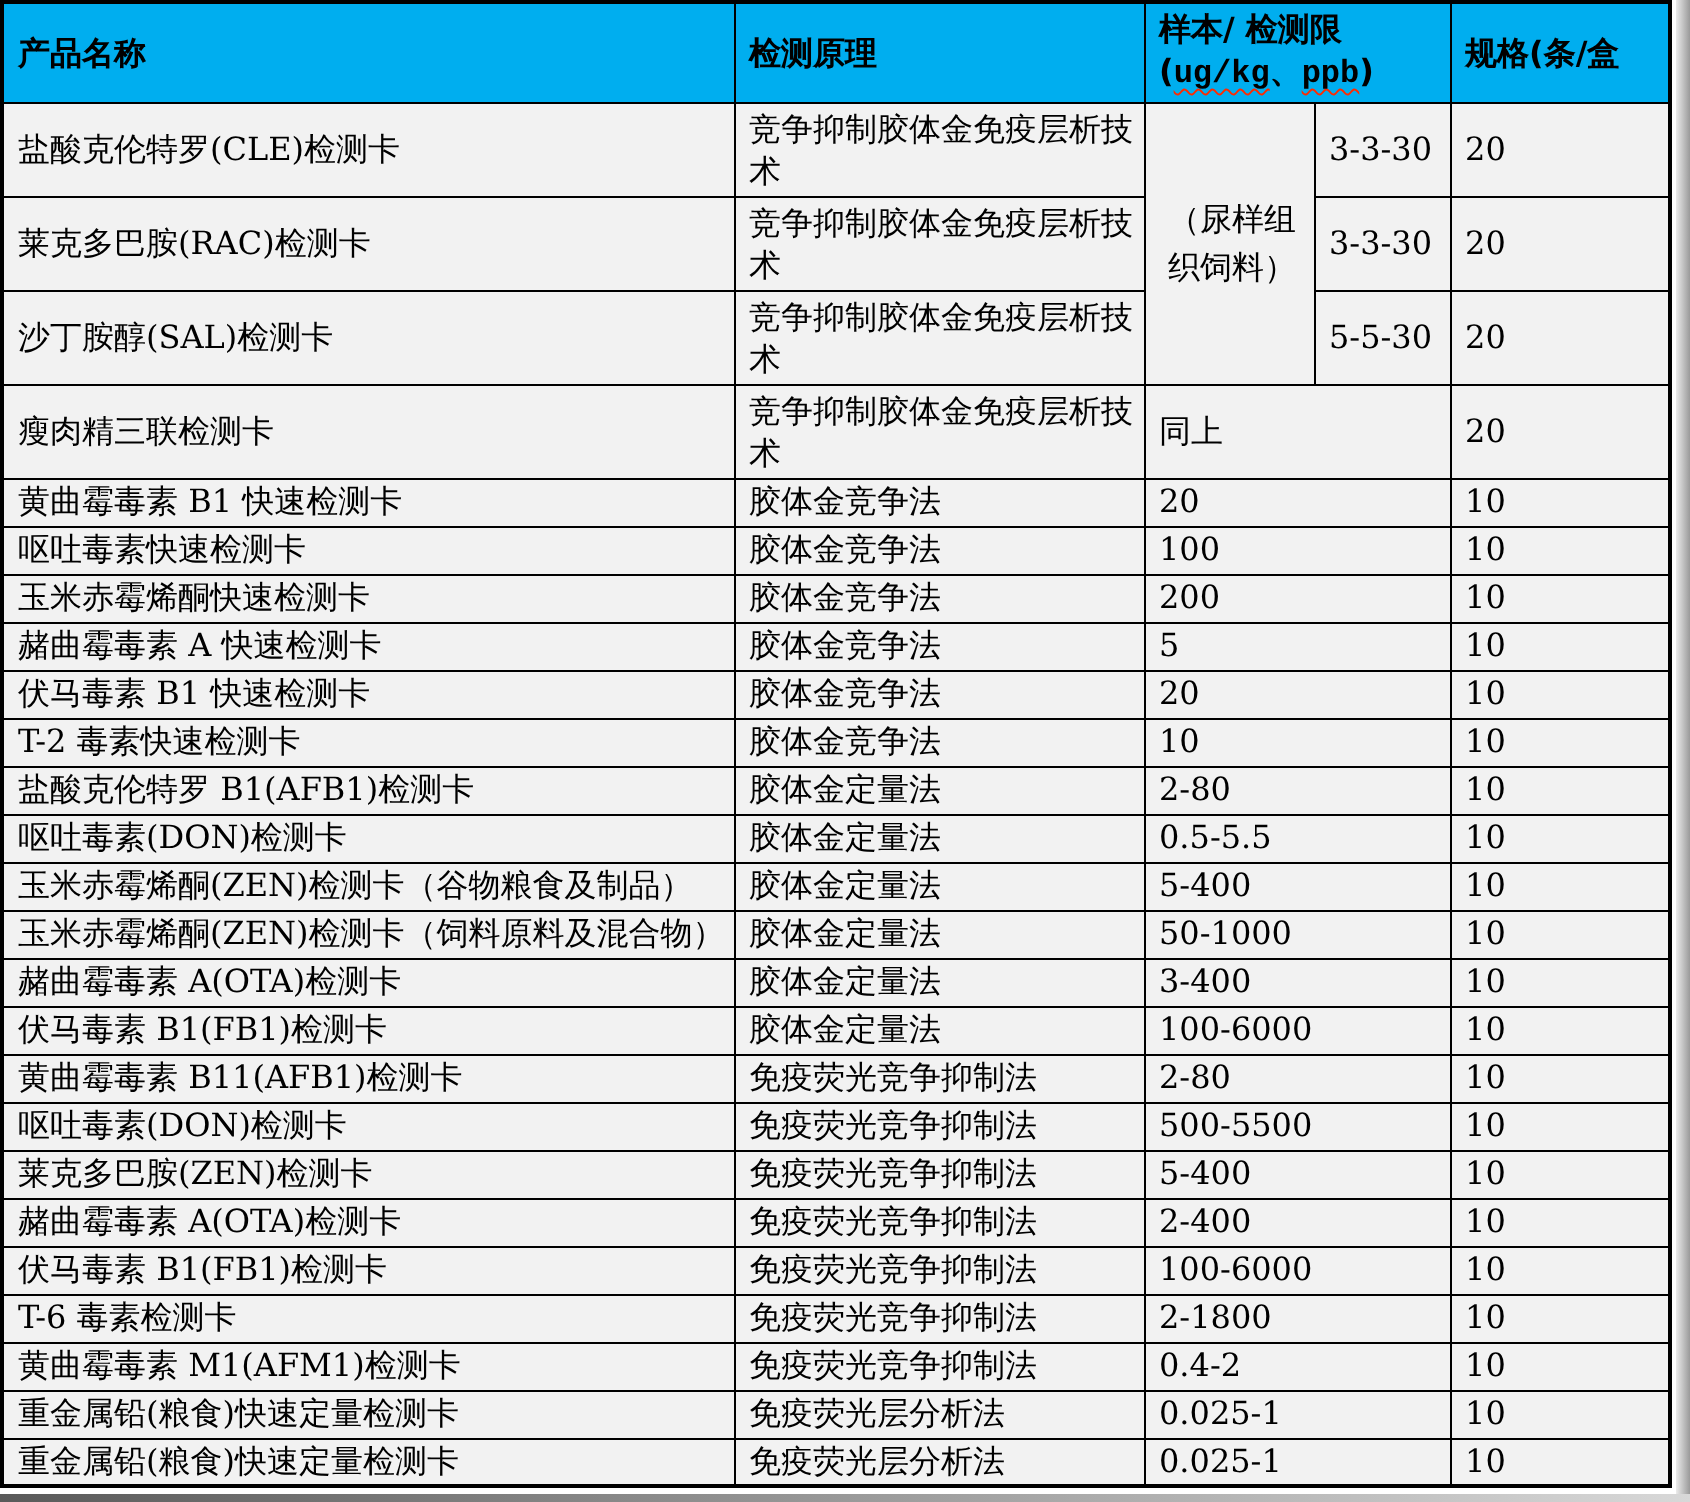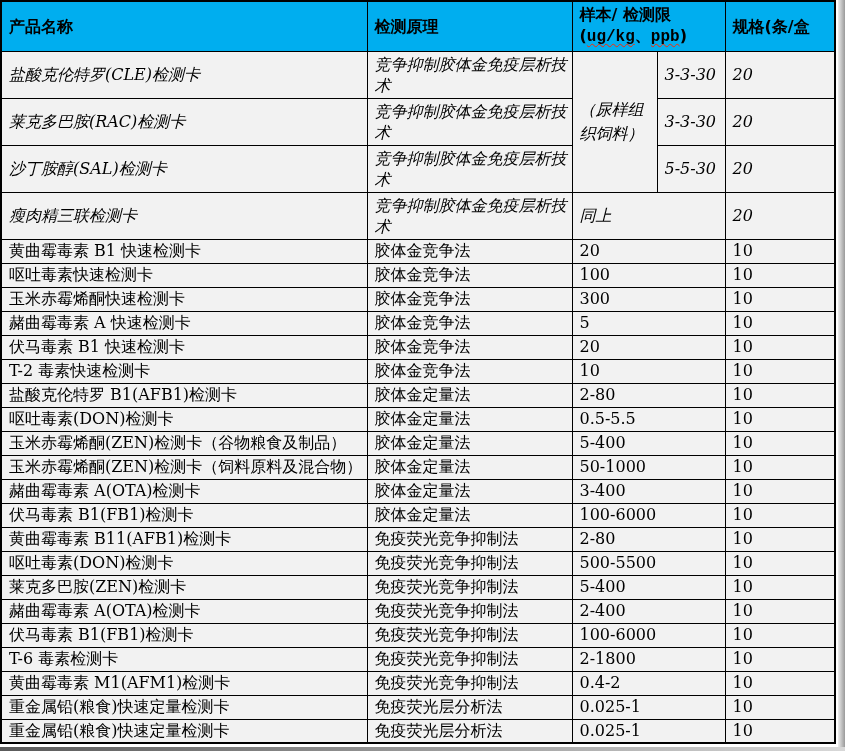--- a/index.html
+++ b/index.html
@@ -32,24 +32,24 @@
   }
   thead tr{height:50px;background:#00AEEF;}
   th{
     font-weight:bold;font-size:16px;line-height:21px;
     font-family:"DejaVu Sans","Liberation Sans",sans-serif;
   }
   td{
     font-size:16px;line-height:21px;
     font-family:"DejaVu Serif","Liberation Serif",serif;
   }
-  tr.r-tall{height:47px;font-style:italic;}
+  tr.r-tall{height:47px;}
   tr.r-short{height:24px;}
   tr.r-short td{line-height:20px;white-space:nowrap;}
-  .c-samp{line-height:24px;}
+  .c-samp{line-height:24px;text-align:center;}
   .sq{
     text-decoration:underline wavy #ff2a00 1px;
     text-decoration-skip-ink:none;
     text-underline-offset:2px;
     font-family:Liberation Mono, monospace;
   }
 </style>
 </head>
 <body>
 
@@ -109,21 +109,21 @@
   <tr class="r-short">
     <td class="c-prod">呕吐毒素快速检测卡</td>
     <td class="c-prin">胶体金竞争法</td>
     <td class="c-lim2" colspan="2">100</td>
     <td class="c-spec">10</td>
   </tr>
 
   <tr class="r-short">
     <td class="c-prod">玉米赤霉烯酮快速检测卡</td>
     <td class="c-prin">胶体金竞争法</td>
-    <td class="c-lim2" colspan="2">300</td>
+    <td class="c-lim2" colspan="2">200</td>
     <td class="c-spec">10</td>
   </tr>
 
   <tr class="r-short">
     <td class="c-prod">赭曲霉毒素 A 快速检测卡</td>
     <td class="c-prin">胶体金竞争法</td>
     <td class="c-lim2" colspan="2">5</td>
     <td class="c-spec">10</td>
   </tr>
 

